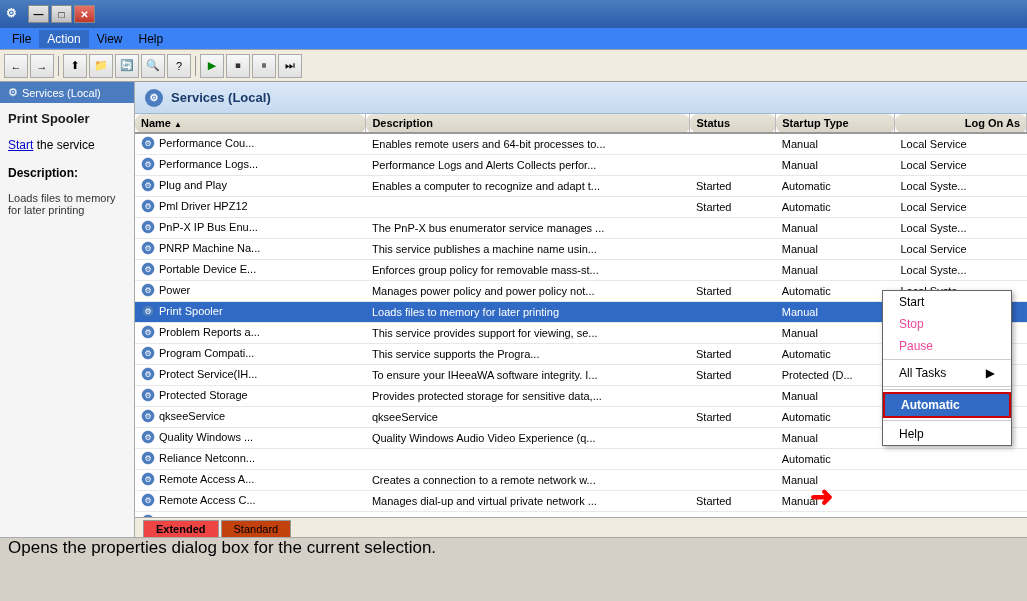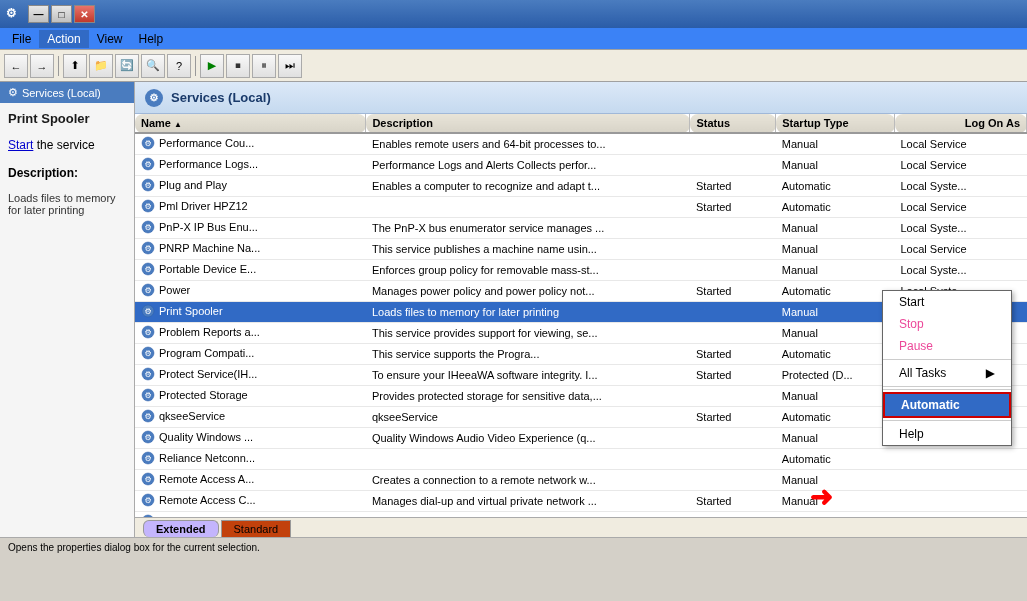--- a/index.html
+++ b/index.html
@@ -196,31 +196,31 @@
     }
     .tab {
       padding: 2px 12px;
       border: 1px solid #999;
       border-bottom: none;
       background: #c2410c;
       cursor: pointer;
       font-size: 11px;
       margin-right: 2px;
     }
-    .tab.active { background: #c4b5fd; font-weight: bold; border-radius: 6px; }
+    .tab.active { background: #ef4444; font-weight: bold; }
 
     
     .status-bar {
       height: 20px;
       background: #d4d0c8;
       border-top: 1px solid #aaa;
       display: flex;
       align-items: center;
       padding: 0 8px;
-      font-size: 10px;
+      font-size: 17px;
     }
 
     
     .context-menu {
       position: absolute;
       top: 290px;
       left: 882px;
       background: white;
       border: 1px solid #666;
       box-shadow: 2px 2px 5px rgba(0,0,0,0.3);

